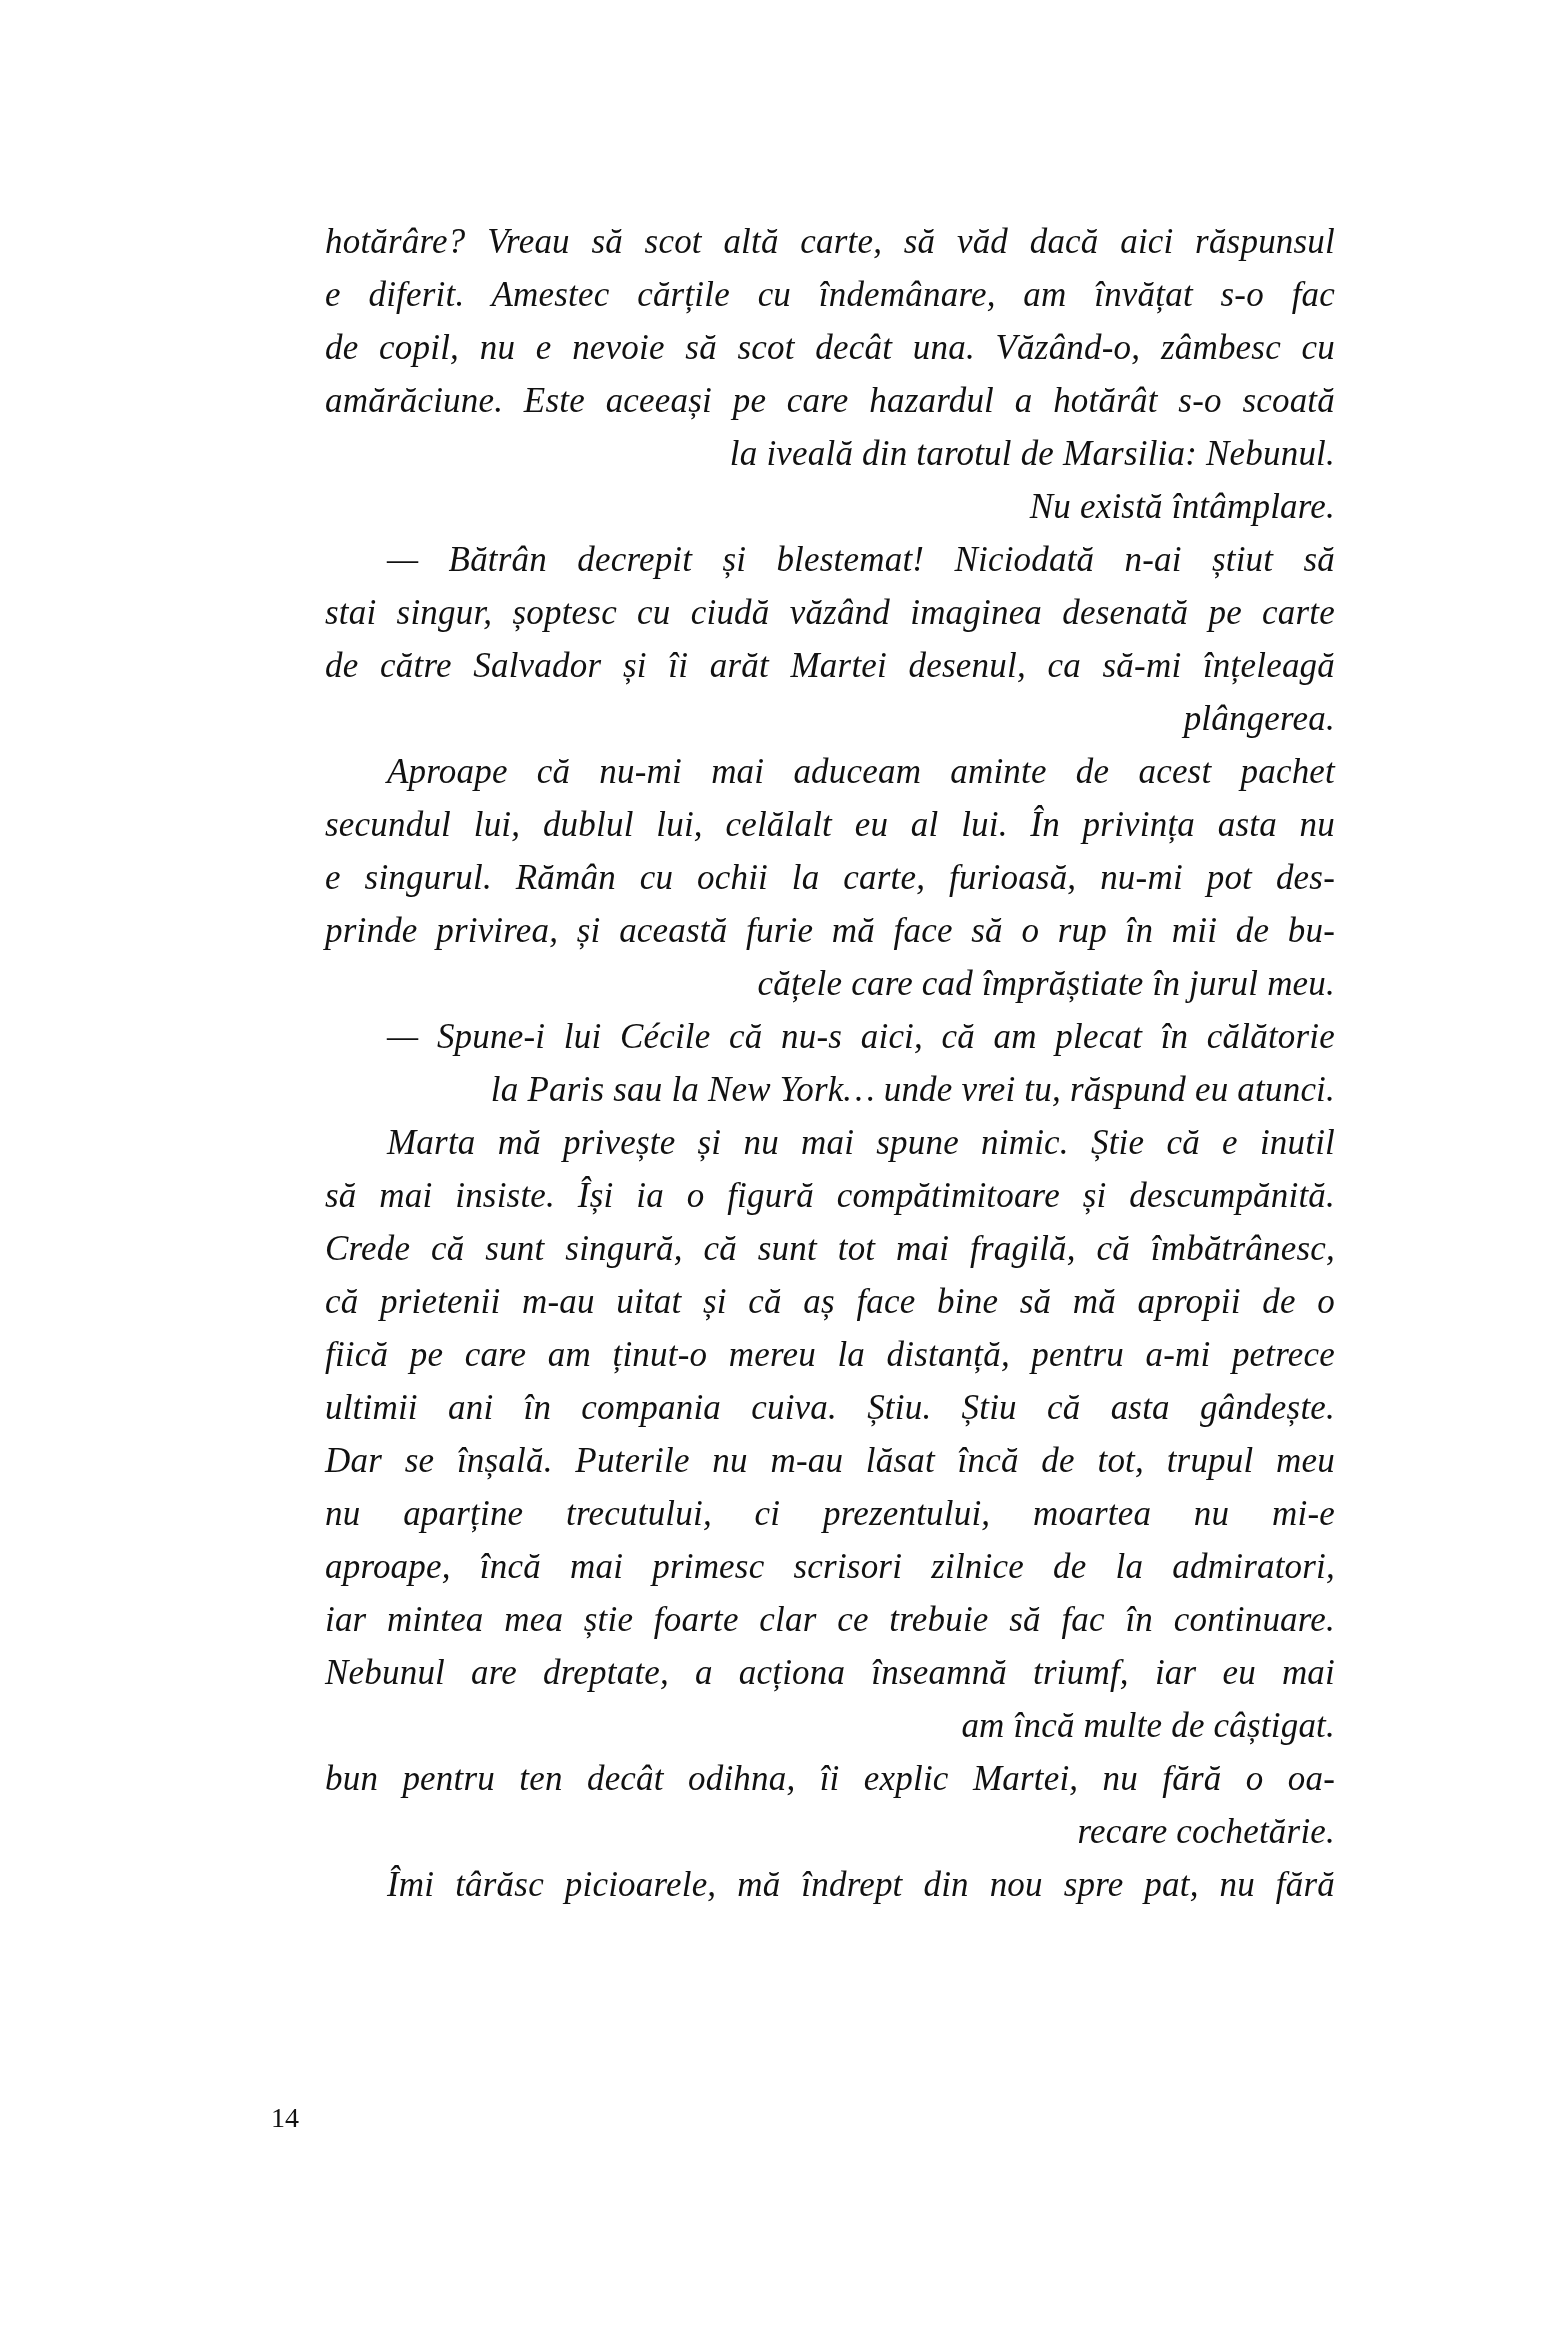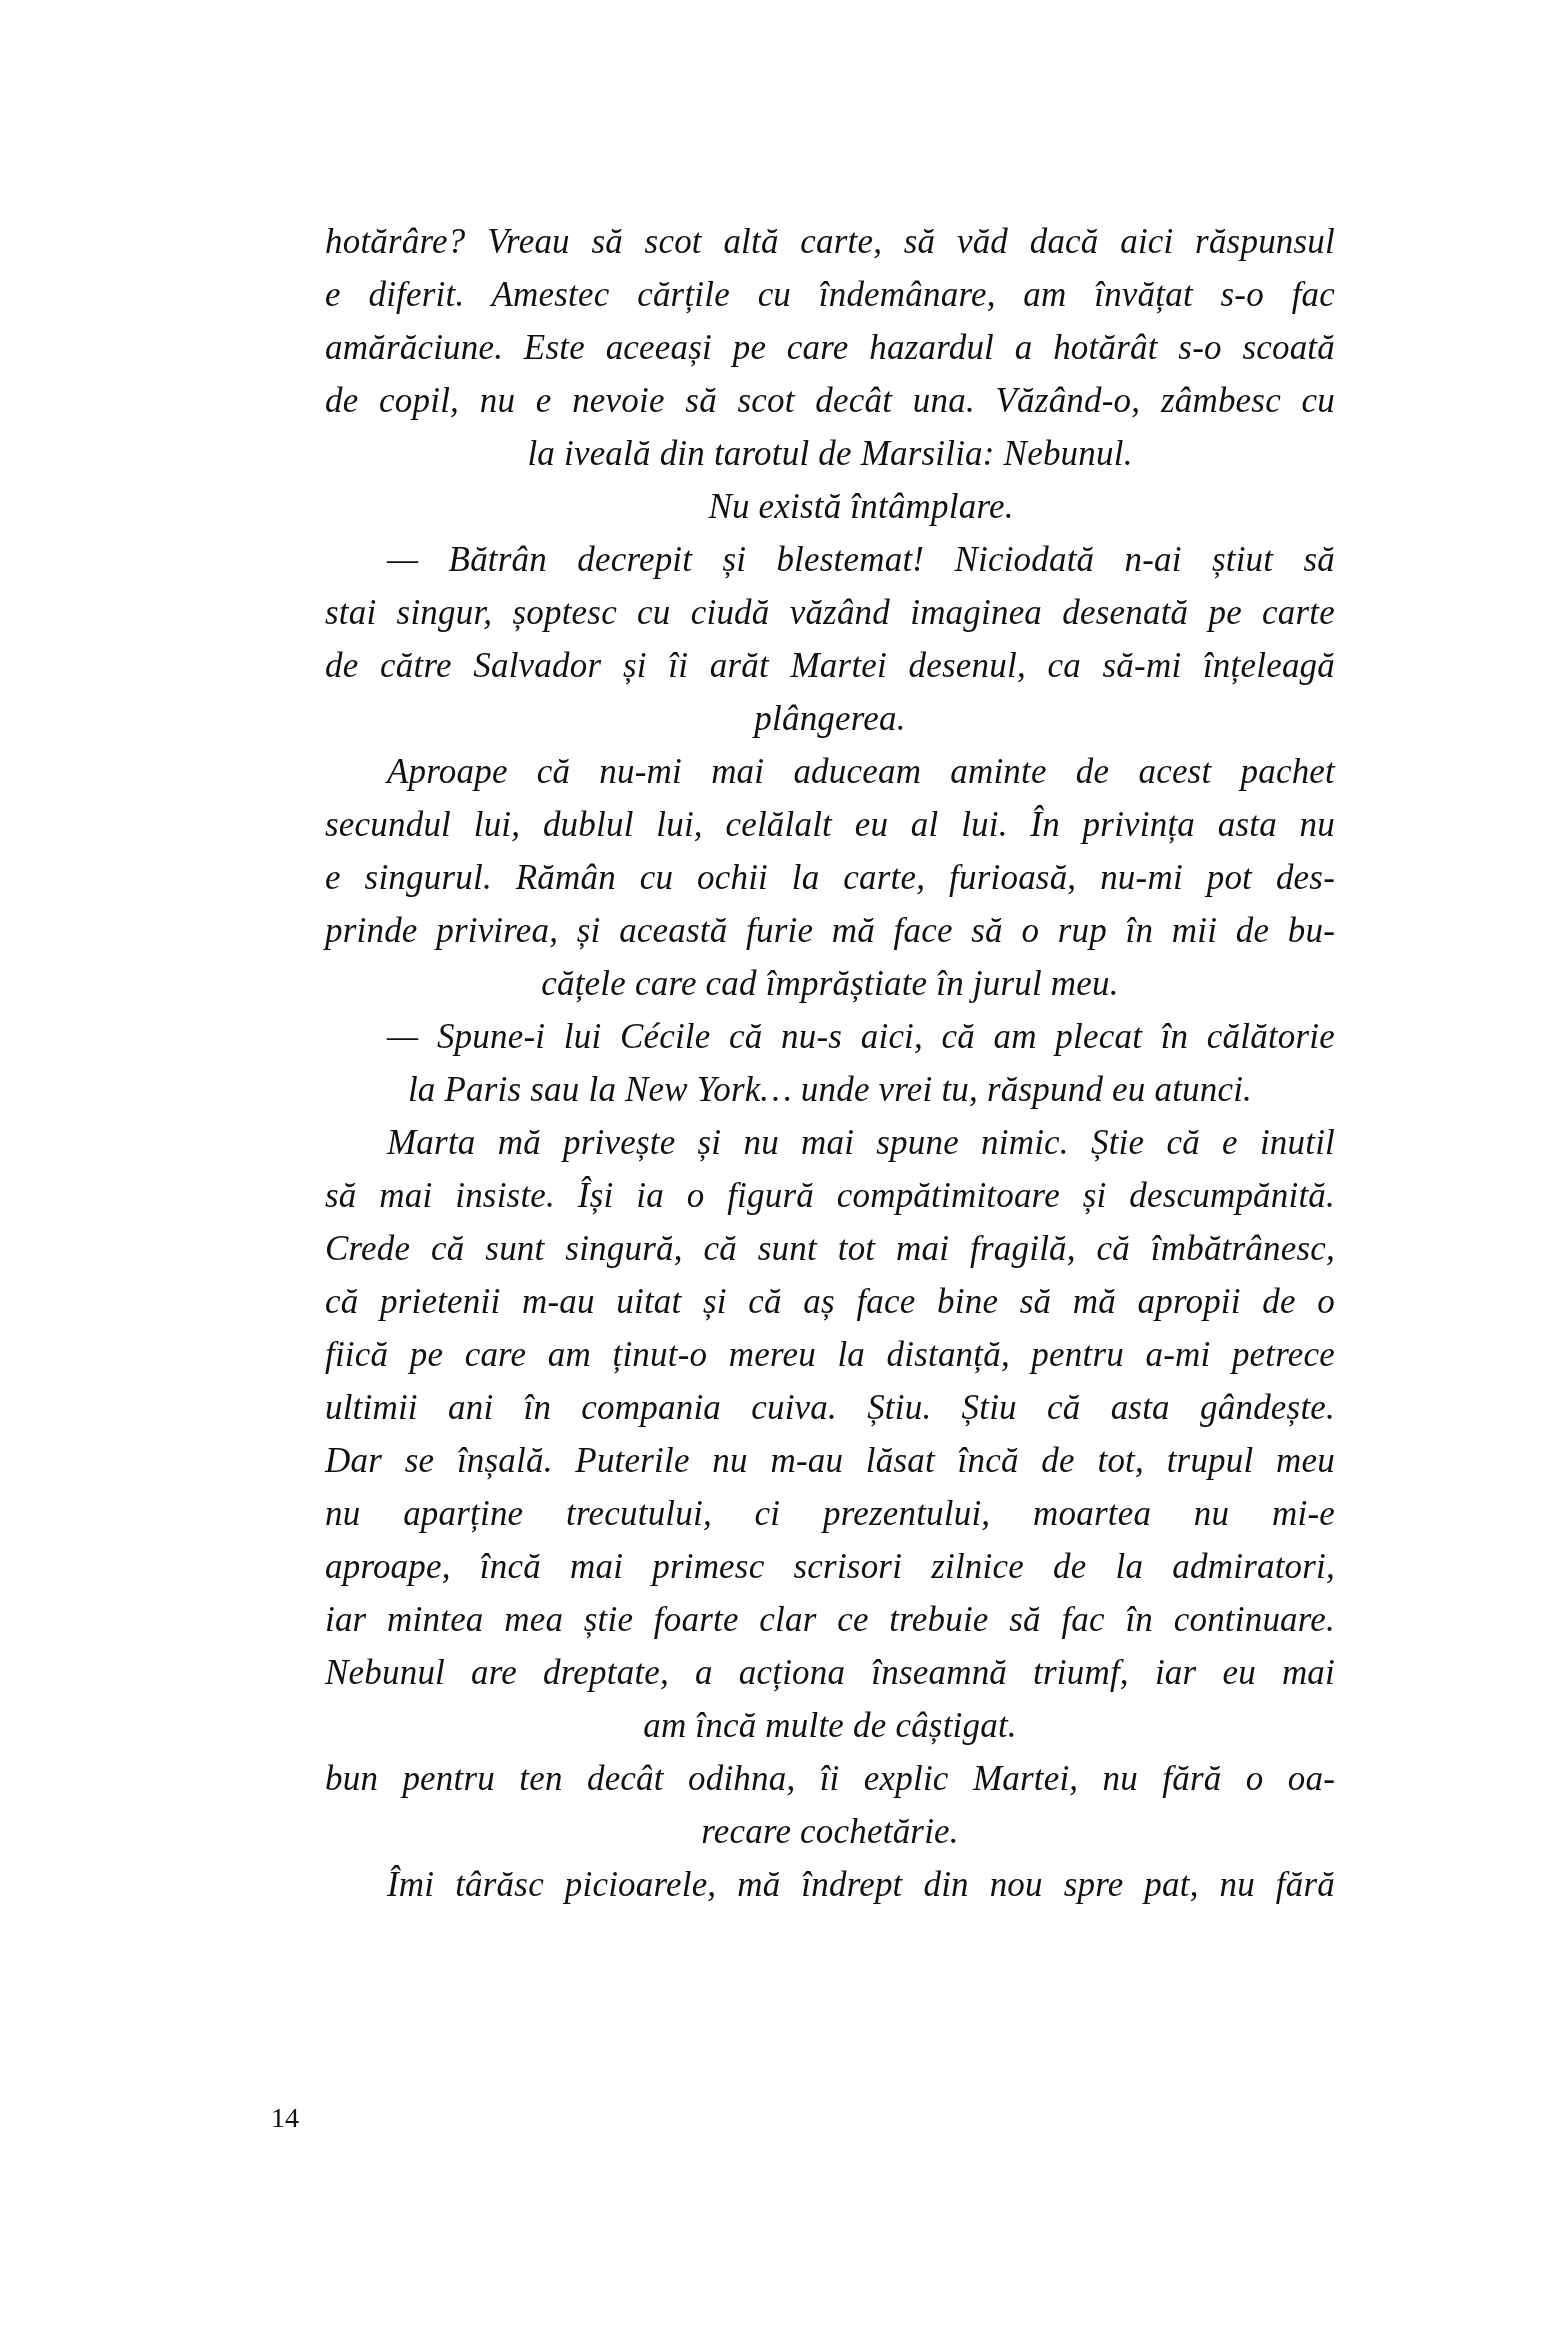--- a/index.html
+++ b/index.html
@@ -26,21 +26,21 @@
     left: 325px;
     top: 199px;
     width: 1010px;
     font-style: italic;
     font-size: 35px;
     line-height: 53px;
     color: #111111;
     letter-spacing: 0.2px;
   }
   .line {
-    text-align: center;
+    text-align: right;
     white-space: normal;
   }
   .line.just {
     text-align: justify;
     text-align-last: justify;
   }
   .line.indent {
     text-indent: 62px;
   }
   .folio {
@@ -53,22 +53,22 @@
     color: #111111;
   }
 </style>
 </head>
 <body>
 
 <div class="page">
   <div class="text-block" id="text-block">
       <div class="line just">hotărâre? Vreau să scot altă carte, să văd dacă aici răspunsul</div>
       <div class="line just">e diferit. Amestec cărțile cu îndemânare, am învățat s-o fac</div>
+      <div class="line just">de copil, nu e nevoie să scot decât una. Văzând-o, zâmbesc cu</div>
       <div class="line just">amărăciune. Este aceeași pe care hazardul a hotărât s-o scoată</div>
-      <div class="line just">de copil, nu e nevoie să scot decât una. Văzând-o, zâmbesc cu</div>
       <div class="line">la iveală din tarotul de Marsilia: Nebunul.</div>
       <div class="line indent">Nu există întâmplare.</div>
       <div class="line just indent">— Bătrân decrepit și blestemat! Niciodată n-ai știut să</div>
       <div class="line just">stai singur, șoptesc cu ciudă văzând imaginea desenată pe carte</div>
       <div class="line just">de către Salvador și îi arăt Martei desenul, ca să-mi înțeleagă</div>
       <div class="line">plângerea.</div>
       <div class="line just indent">Aproape că nu-mi mai aduceam aminte de acest pachet</div>
       <div class="line just">secundul lui, dublul lui, celălalt eu al lui. În privința asta nu</div>
       <div class="line just">e singurul. Rămân cu ochii la carte, furioasă, nu-mi pot des-</div>
       <div class="line just">prinde privirea, și această furie mă face să o rup în mii de bu-</div>

